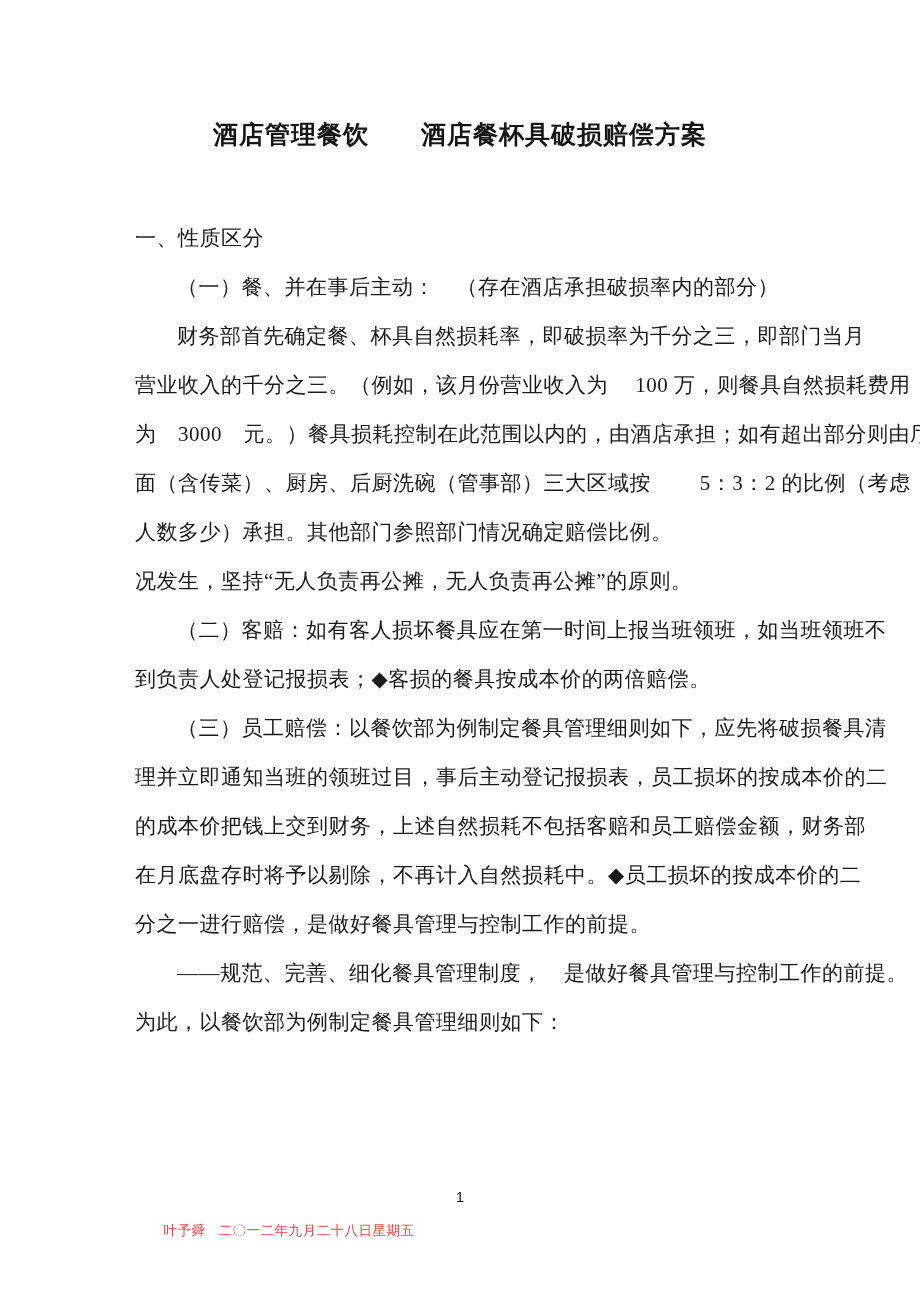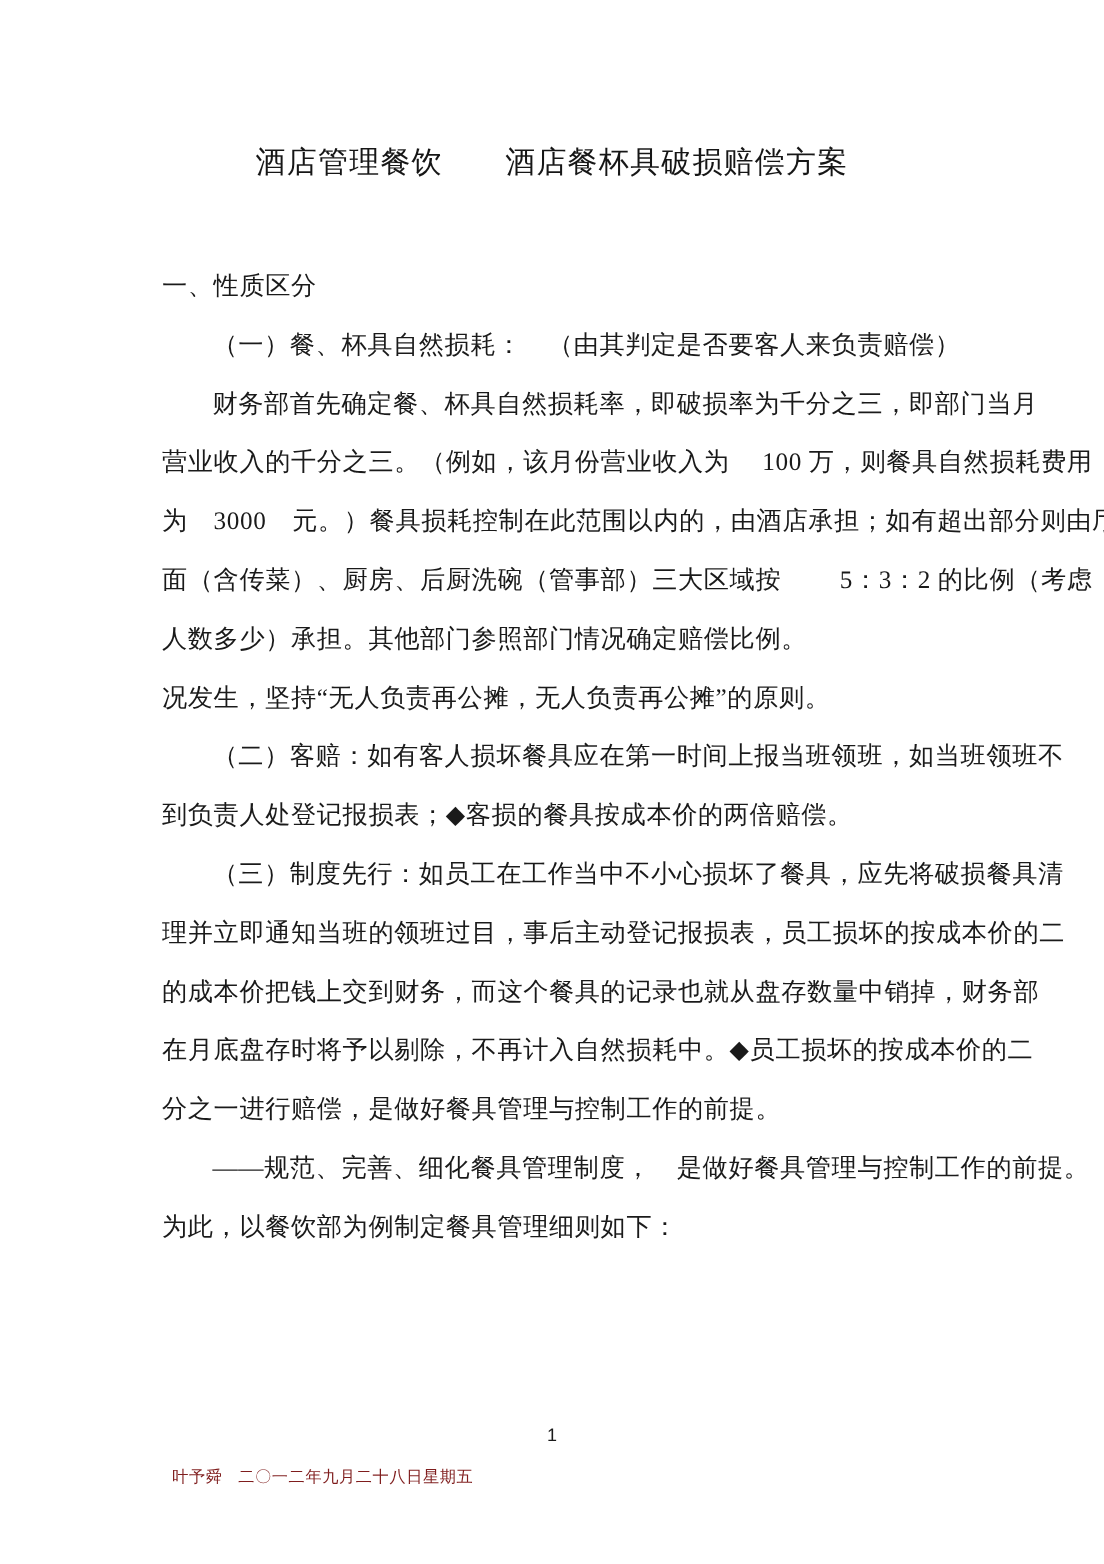--- a/index.html
+++ b/index.html
@@ -17,21 +17,21 @@
     color: #1a1a1a;
   }
   .doc-title {
     position: absolute;
     top: 118px;
     left: 0;
     width: 920px;
     margin: 0;
     text-align: center;
     font-size: 25px;
-    font-weight: 400;
+    font-weight: 700;
     letter-spacing: 1px;
     white-space: pre;
     color: #161616;
   }
   .doc-body {
     position: absolute;
     top: 214px;
     left: 135px;
     width: 700px;
     font-size: 21px;
@@ -53,51 +53,51 @@
     left: 0;
     width: 920px;
     text-align: center;
     font-family: "Liberation Sans", "DejaVu Sans", sans-serif;
     font-size: 15px;
     color: #1a1a1a;
   }
   .doc-footer {
     position: absolute;
     top: 1206px;
-    left: 128px;
+    left: 148px;
     font-size: 13.5px;
     letter-spacing: 0.5px;
-    color: #7f1d1d;
+    color: #ef4444;
     white-space: pre;
   }
   .footer-date {
     margin-left: 13px;
   }
 </style>
 </head>
 <body>
 
 <div class="page">
 
   <h1 class="doc-title">酒店管理餐饮　　酒店餐杯具破损赔偿方案</h1>
 
   <div class="doc-body">
     <p class="doc-line">一、性质区分</p>
-    <p class="doc-line indent-1">（一）餐、杯具自然损耗：　（由其判定是否要客人来负责赔偿）</p>
+    <p class="doc-line indent-1">（一）餐、并在事后主动：　（存在酒店承担破损率内的部分）</p>
     <p class="doc-line indent-1">财务部首先确定餐、杯具自然损耗率，即破损率为千分之三，即部门当月</p>
     <p class="doc-line">营业收入的千分之三。（例如，该月份营业收入为　 100 万，则餐具自然损耗费用</p>
     <p class="doc-line">为　3000　元。）餐具损耗控制在此范围以内的，由酒店承担；如有超出部分则由厅</p>
     <p class="doc-line">面（含传菜）、厨房、后厨洗碗（管事部）三大区域按　　 5：3：2 的比例（考虑</p>
     <p class="doc-line">人数多少）承担。其他部门参照部门情况确定赔偿比例。</p>
     <p class="doc-line">况发生，坚持“无人负责再公摊，无人负责再公摊”的原则。</p>
     <p class="doc-line indent-1">（二）客赔：如有客人损坏餐具应在第一时间上报当班领班，如当班领班不</p>
     <p class="doc-line">到负责人处登记报损表；◆客损的餐具按成本价的两倍赔偿。</p>
-    <p class="doc-line indent-1">（三）制度先行：如员工在工作当中不小心损坏了餐具，应先将破损餐具清</p>
+    <p class="doc-line indent-1">（三）员工赔偿：以餐饮部为例制定餐具管理细则如下，应先将破损餐具清</p>
     <p class="doc-line">理并立即通知当班的领班过目，事后主动登记报损表，员工损坏的按成本价的二</p>
-    <p class="doc-line">的成本价把钱上交到财务，而这个餐具的记录也就从盘存数量中销掉，财务部</p>
+    <p class="doc-line">的成本价把钱上交到财务，上述自然损耗不包括客赔和员工赔偿金额，财务部</p>
     <p class="doc-line">在月底盘存时将予以剔除，不再计入自然损耗中。◆员工损坏的按成本价的二</p>
     <p class="doc-line">分之一进行赔偿，是做好餐具管理与控制工作的前提。</p>
     <p class="doc-line indent-1">——规范、完善、细化餐具管理制度，　是做好餐具管理与控制工作的前提。</p>
     <p class="doc-line">为此，以餐饮部为例制定餐具管理细则如下：</p>
   </div>
 
   <div class="page-number">1</div>
 
   <div class="doc-footer">
     <span class="footer-author">叶予舜</span><span class="footer-date">二〇一二年九月二十八日星期五</span>

